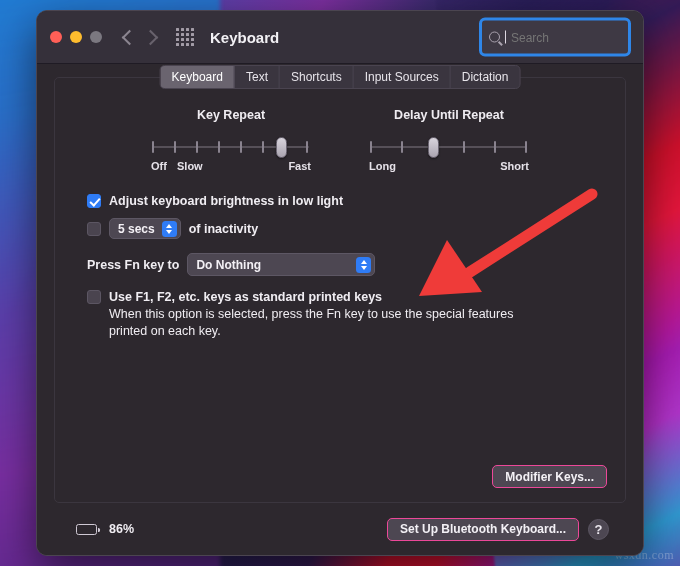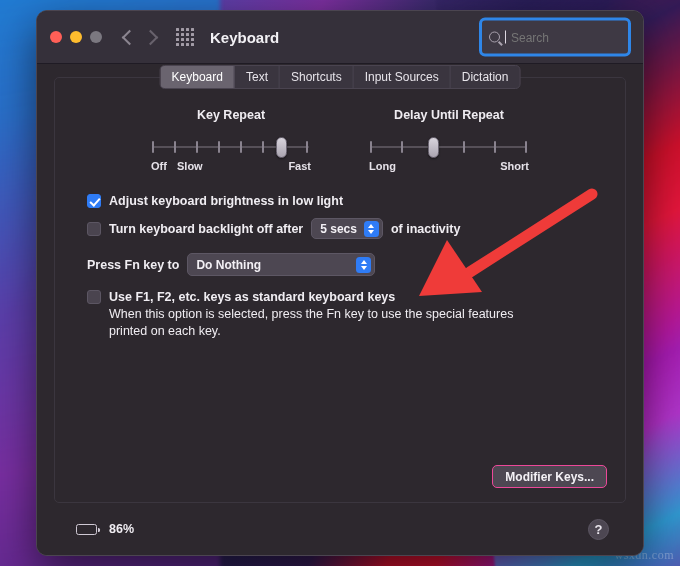--- a/index.html
+++ b/index.html
@@ -571,58 +571,58 @@
 
       <div id="options">
 
         <div class="opt-row">
           <div class="cbx checked"></div>
           <div class="opt-label">Adjust keyboard brightness in low light</div>
         </div>
 
         <div class="opt-row">
           <div class="cbx"></div>
-          <div class="opt-label">Turn keyboard backlight off after</div>
           <div class="popup">
             <span class="pv">5 secs</span>
             <span class="stepper"></span>
           </div>
           <div class="opt-label">of inactivity</div>
         </div>
 
         <div class="opt-row" id="fn-row">
           <div class="opt-label">Press Fn key to</div>
           <div class="popup" id="fn-popup">
             <span class="pv">Do Nothing</span>
             <span class="stepper"></span>
           </div>
         </div>
 
         <div class="opt-row" style="margin-top:14px;margin-bottom:4px">
           <div class="cbx"></div>
-          <div class="opt-label">Use F1, F2, etc. keys as standard keyboard keys</div>
+          <div class="opt-label">Use F1, F2, etc. keys as standard printed keys</div>
         </div>
 
         <div id="fn-desc">When this option is selected, press the Fn key to use the special features printed on each key.</div>
 
       </div>
 
       <div id="modifier-wrap">
         <button class="push-btn">Modifier Keys...</button>
       </div>
 
     </div>
 
     <div id="footer">
       <span id="battery-icon">
         <span id="battery-fill" style="width: 86%;"></span>
       </span>
       <span id="battery-pct">86%</span>
 
       <div id="footer-right">
+        <button class="push-btn">Set Up Bluetooth Keyboard...</button>
         <div id="help-btn">?</div>
       </div>
     </div>
 
   </div>
 </div>
 
 <svg id="arrow-overlay" viewBox="0 0 680 566" xmlns="http://www.w3.org/2000/svg">
   <g>
     <line x1="592" y1="194" x2="470" y2="272" stroke="#ef3b39" stroke-width="11" stroke-linecap="round"></line>

